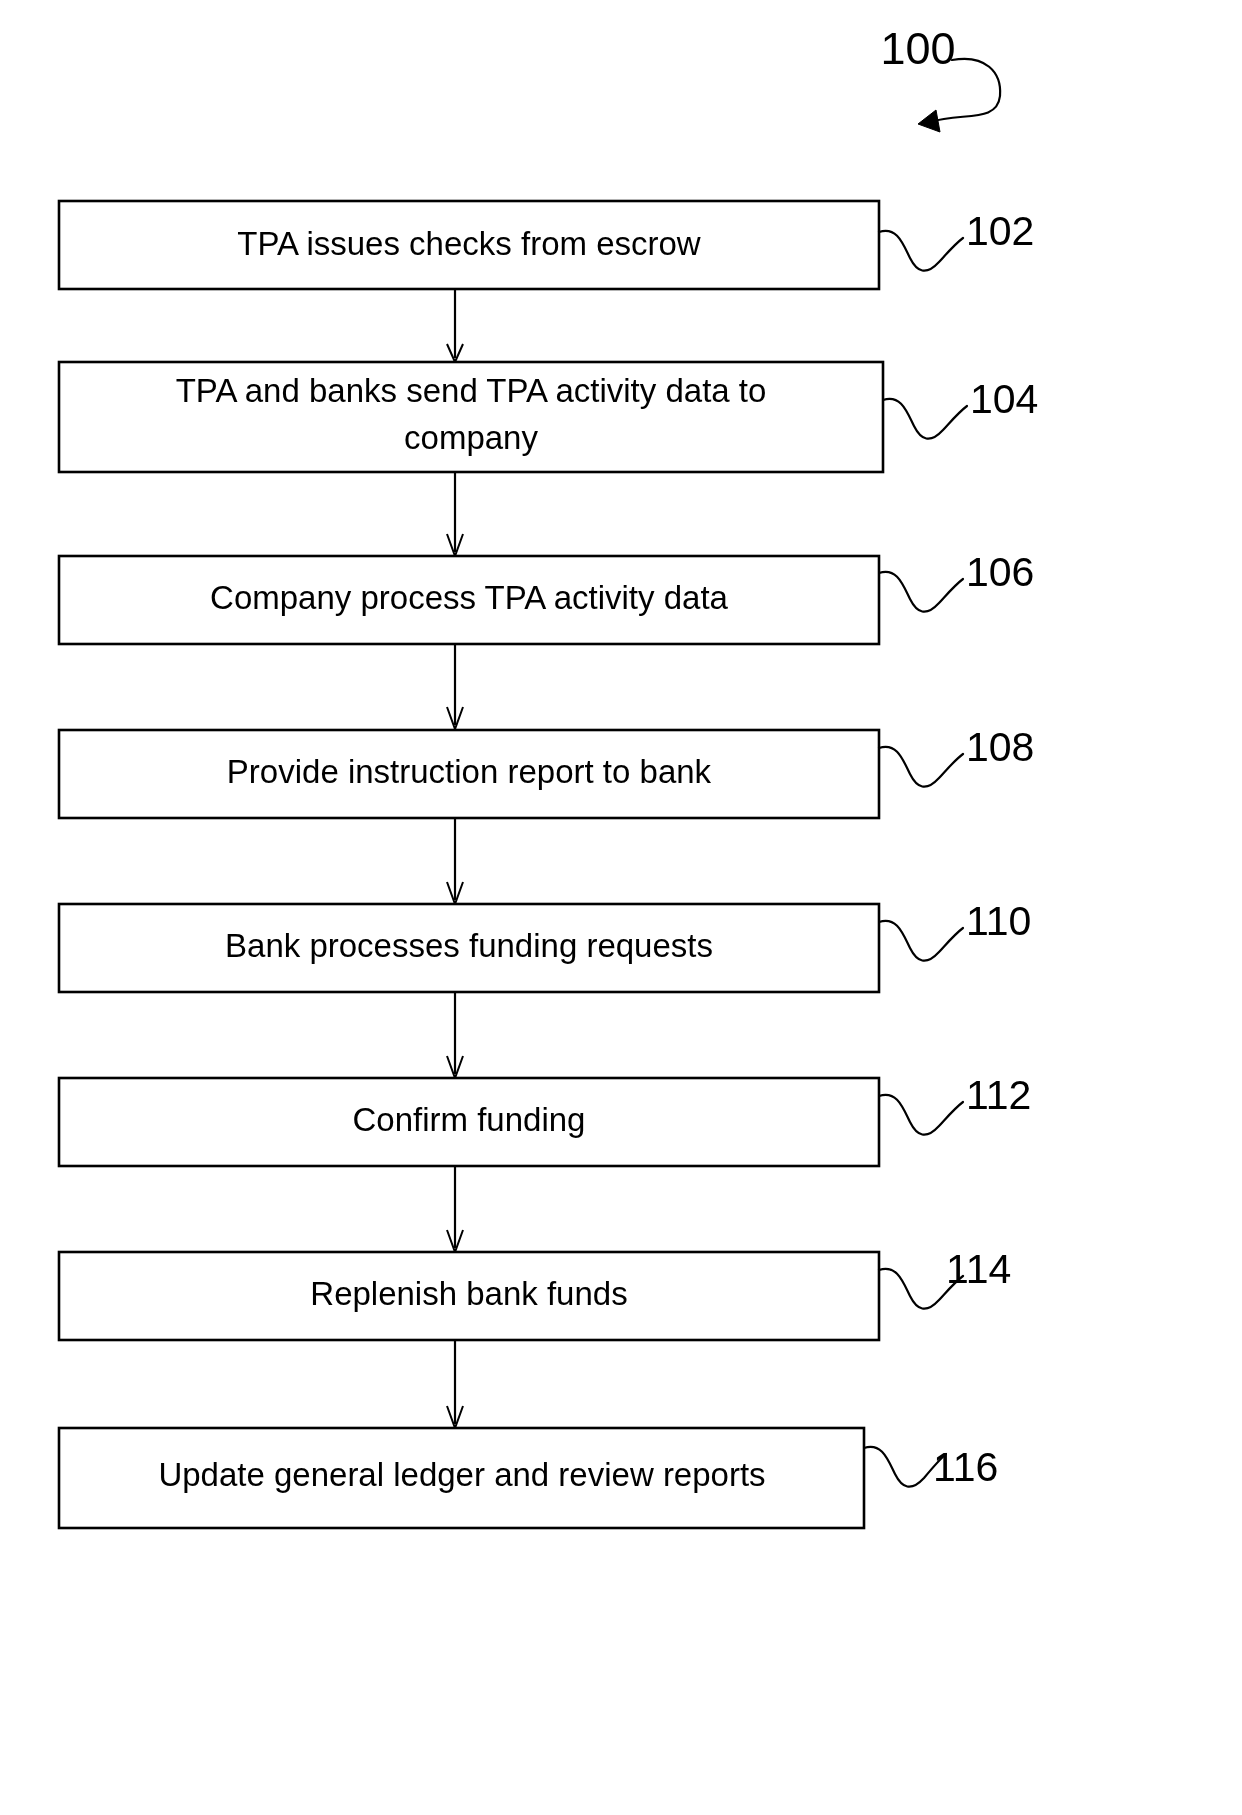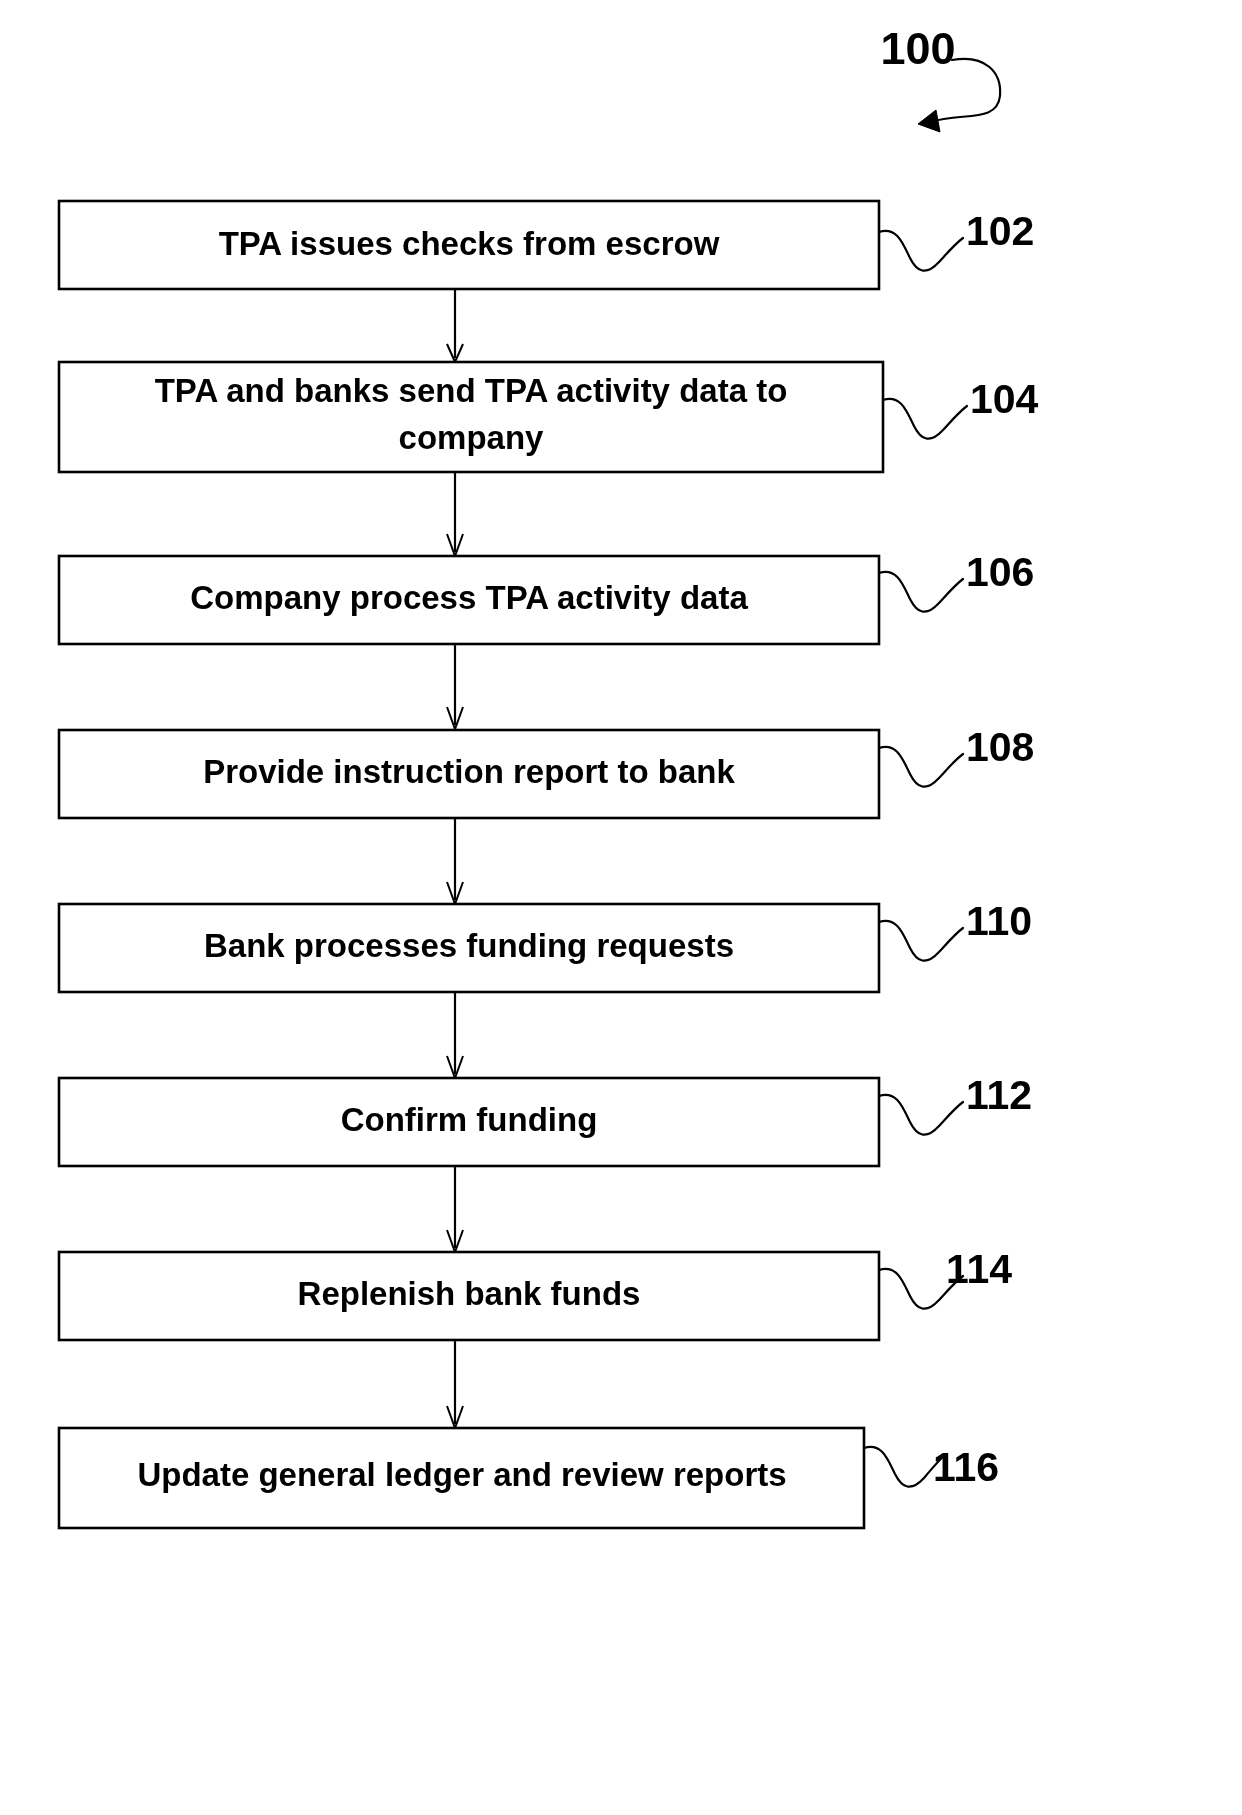--- a/index.html
+++ b/index.html
@@ -8,21 +8,20 @@
     padding: 0;
     background: #ffffff;
   }
   #page {
     position: relative;
     width: 1242px;
     height: 1815px;
     background: #ffffff;
     font-family: "Liberation Sans", "DejaVu Sans", sans-serif;
     overflow: hidden;
-    font-weight: bold;
   }
   #fig-svg {
     position: absolute;
     left: 0;
     top: 0;
     width: 1242px;
     height: 1815px;
     display: block;
   }
   .box-rect {

